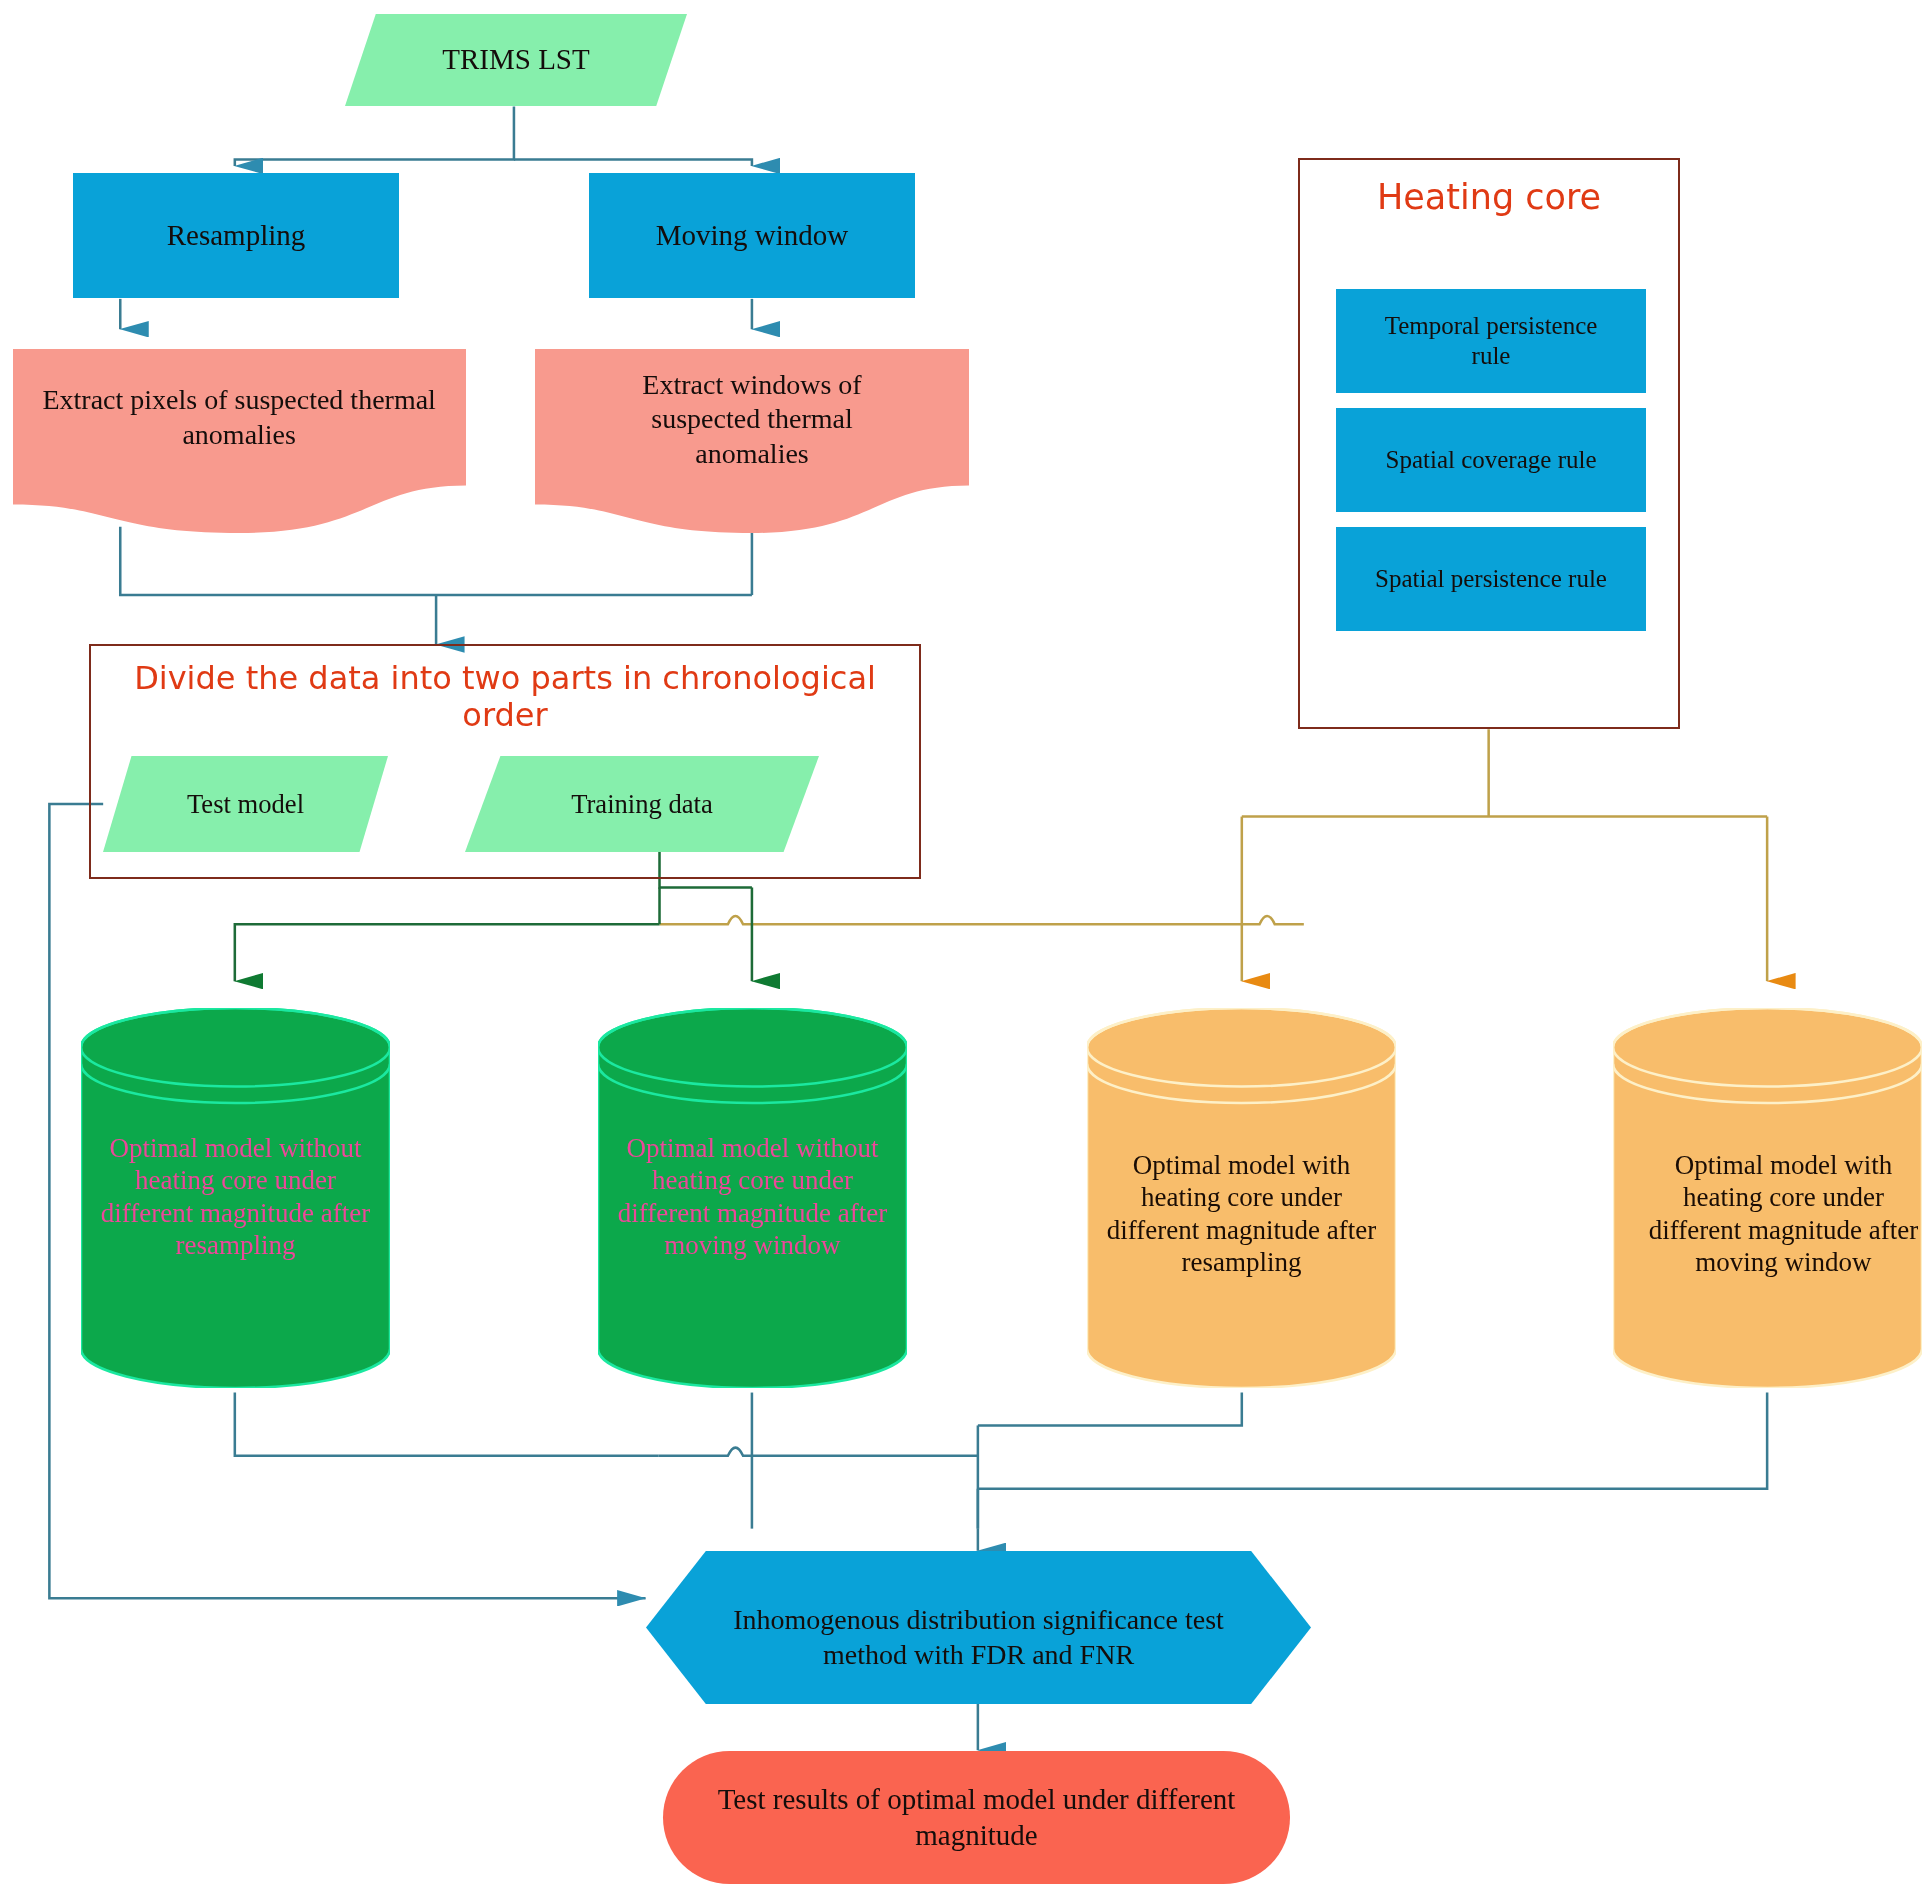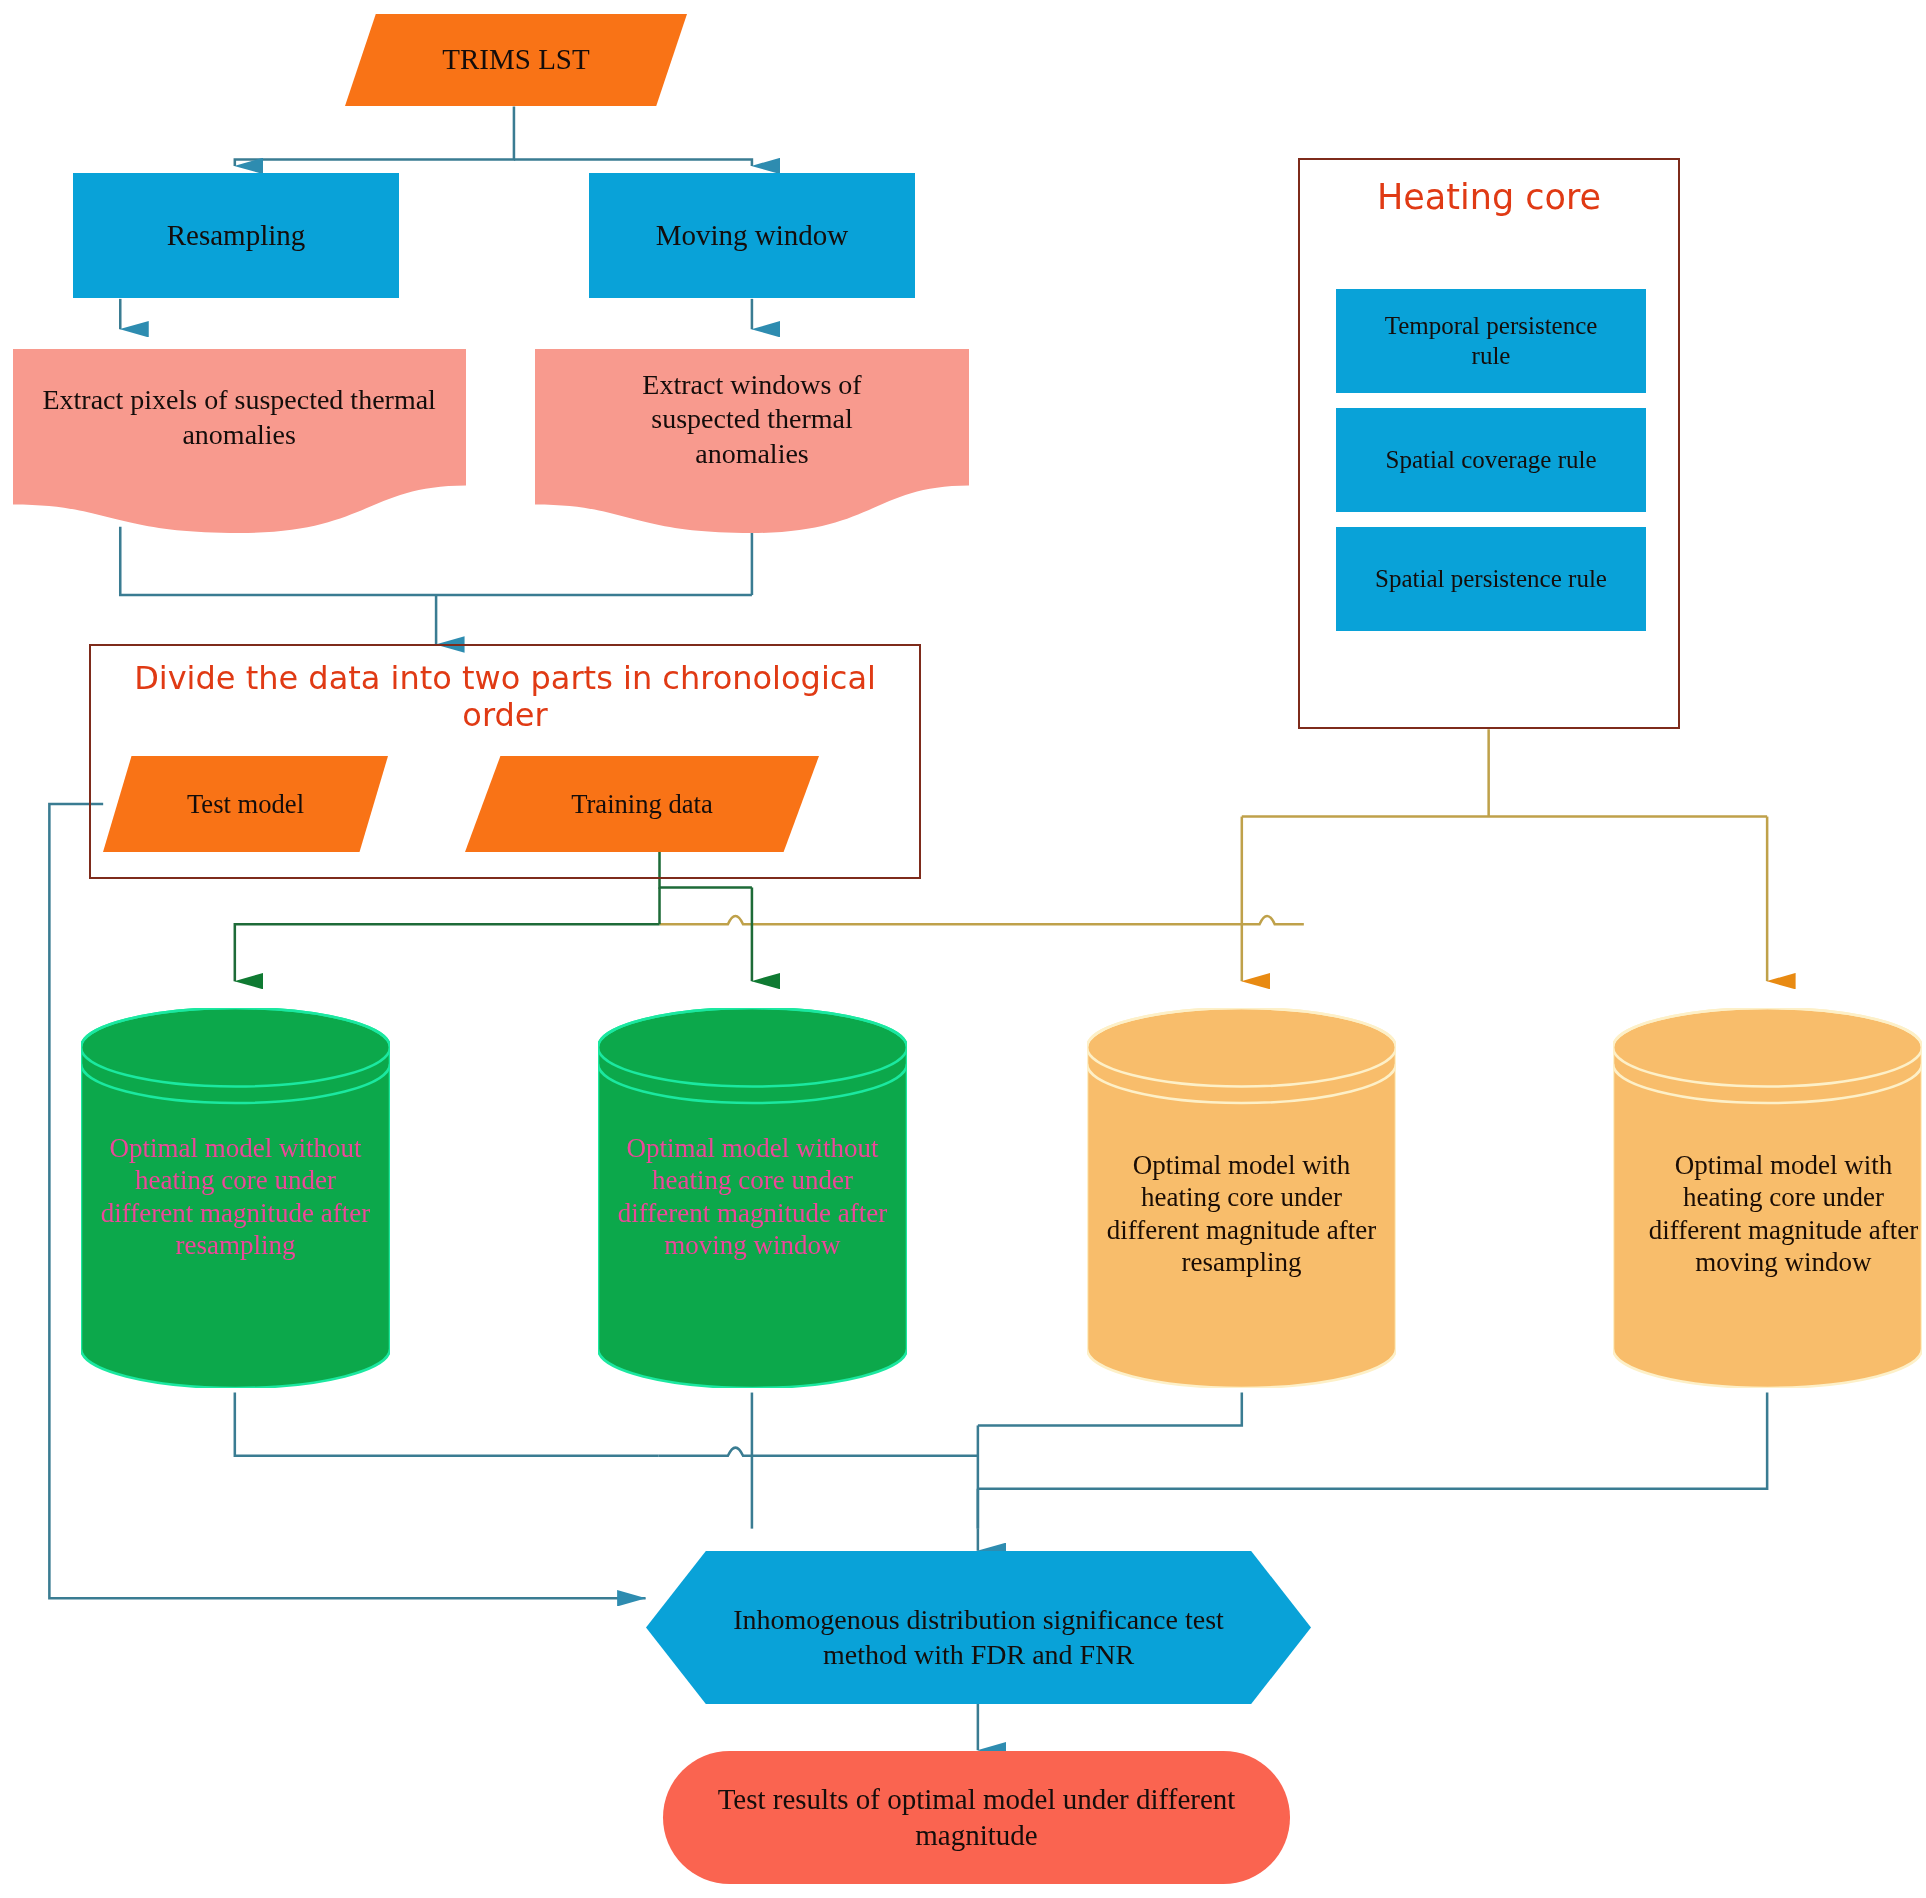--- a/index.html
+++ b/index.html
@@ -3,21 +3,21 @@
 <meta charset="utf-8">
 <title>Thermal Anomaly Detection Flowchart</title>
 <style>
   html,body{margin:0;padding:0;background:#ffffff;}
   body{font-family:"Liberation Serif", serif;}
   #stage{position:relative;width:1926px;height:1899px;background:#fff;overflow:hidden;}
   .node{position:absolute;box-sizing:border-box;display:flex;align-items:center;justify-content:center;text-align:center;color:#140d0b;}
   .node .txt{display:block;width:100%;line-height:1.22;}
   svg.wires{position:absolute;left:0;top:0;width:1926px;height:1899px;pointer-events:none;}
   
-  .para{background:#f97316;}
+  .para{background:#86efac;}
   .bluebox{background:#09A2D8;}
   .redframe{border:2.5px solid #7E2B1B;background:transparent;}
   .hexa{background:#09A2D8;}
   .pill{background:#FA6450;border-radius:70px;}
   .cyl-green{color:#ec4899;}
   .cyl-orange{color:#1a0d05;}
   .title-red{color:#E03A14;font-family:"DejaVu Sans", sans-serif;font-weight:400;}
   .cyl-wrap{position:absolute;}
   .cyl-wrap svg{position:absolute;left:0;top:0;}
   .cyl-wrap .txt{position:absolute;left:6%;width:88%;text-align:center;line-height:1.2;}

